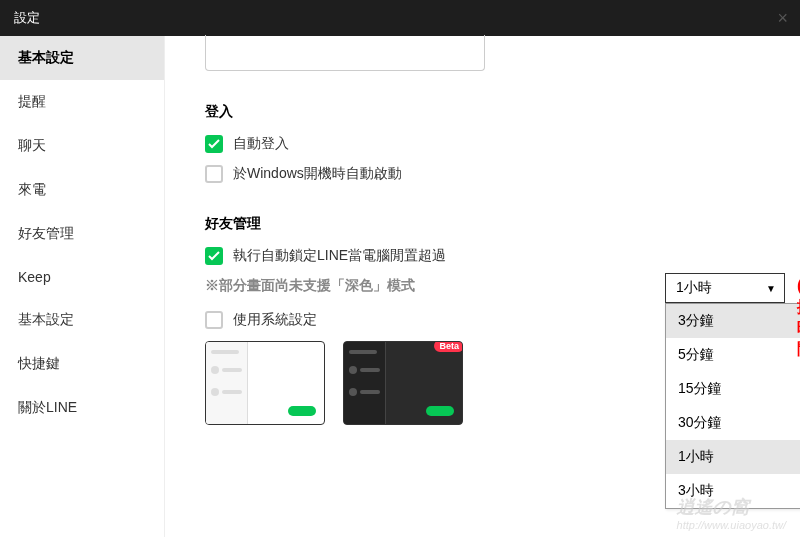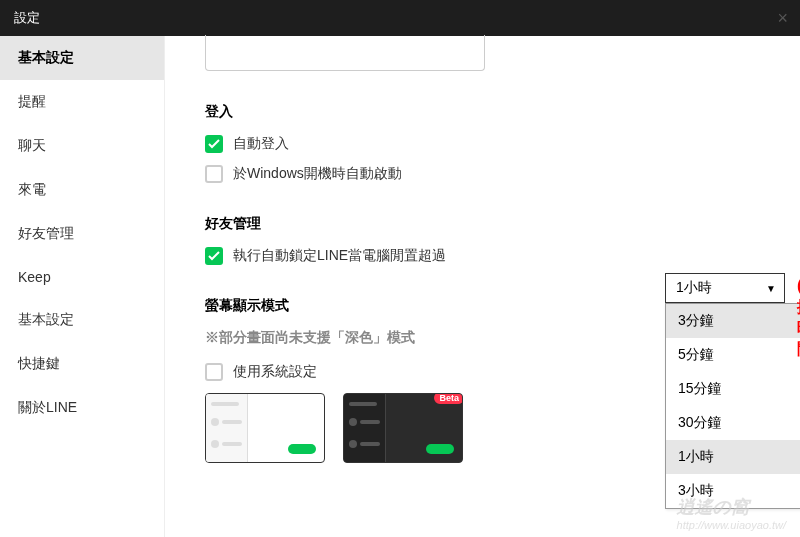--- a/index.html
+++ b/index.html
@@ -32,21 +32,21 @@
     .dropdown-wrap { position: absolute; left: 500px; top: 237px; }
     .dropdown { width: 120px; height: 30px; border: 1px solid #333; display: flex; align-items: center; justify-content: space-between; padding: 0 8px 0 10px; font-size: 14px; cursor: pointer; background: #fff; }
     .dropdown-arrow { font-size: 10px; }
     .dropdown-menu { width: 150px; border: 1px solid #999; background: #fff; position: absolute; top: 30px; left: 0; box-shadow: 1px 1px 3px rgba(0,0,0,0.1); }
     .dropdown-option { padding: 8px 12px; font-size: 14px; cursor: pointer; }
     .dropdown-option.hover { background: #e6e6e6; }
     
     .annotation { position: absolute; left: 632px; top: 240px; color: #ff0000; font-weight: bold; font-size: 16px; }
     
     .theme-row { display: flex; gap: 18px; margin-top: 6px; }
-    .theme-card { width: 120px; height: 70px; border: 1px solid #333; border-radius: 4px; position: relative; overflow: hidden; cursor: pointer; }
+    .theme-card { width: 120px; height: 84px; border: 1px solid #333; border-radius: 4px; position: relative; overflow: hidden; cursor: pointer; }
     .theme-light { background: #fff; display: flex; }
     .theme-light-left { width: 42px; background: #f7f7f7; border-right: 1px solid #ddd; padding: 8px 5px; }
     .theme-light-right { flex: 1; position: relative; }
     .skel-line { height: 4px; background: #ddd; border-radius: 2px; margin-bottom: 5px; }
     .skel-dot { width: 8px; height: 8px; background: #ddd; border-radius: 50%; display: inline-block; vertical-align: middle; margin-right: 3px; }
     .skel-bar { height: 4px; background: #ddd; border-radius: 2px; display: inline-block; width: 20px; vertical-align: middle; }
     .green-pill { position: absolute; bottom: 8px; right: 8px; width: 28px; height: 10px; background: #06c755; border-radius: 5px; }
     
     .theme-dark { background: #2b2b2b; display: flex; }
     .theme-dark-left { width: 42px; background: #222; border-right: 1px solid #444; padding: 8px 5px; }
@@ -120,21 +120,20 @@
         <div class="dropdown-option">5分鐘</div>
         <div class="dropdown-option">15分鐘</div>
         <div class="dropdown-option">30分鐘</div>
         <div class="dropdown-option hover">1小時</div>
         <div class="dropdown-option">3小時</div>
       </div>
     </div>
 
     <div class="annotation">(選擇時間)</div>
 
-    <div class="section-title">螢幕顯示模式</div>
     <div class="subsection-note">※部分畫面尚未支援「深色」模式</div>
     <div class="checkbox-row">
       <span class="cbox">
         
       </span>
       <span class="cbox-label">使用系統設定</span>
     </div>
 
     <div class="theme-row">
       <div class="theme-card theme-light">

